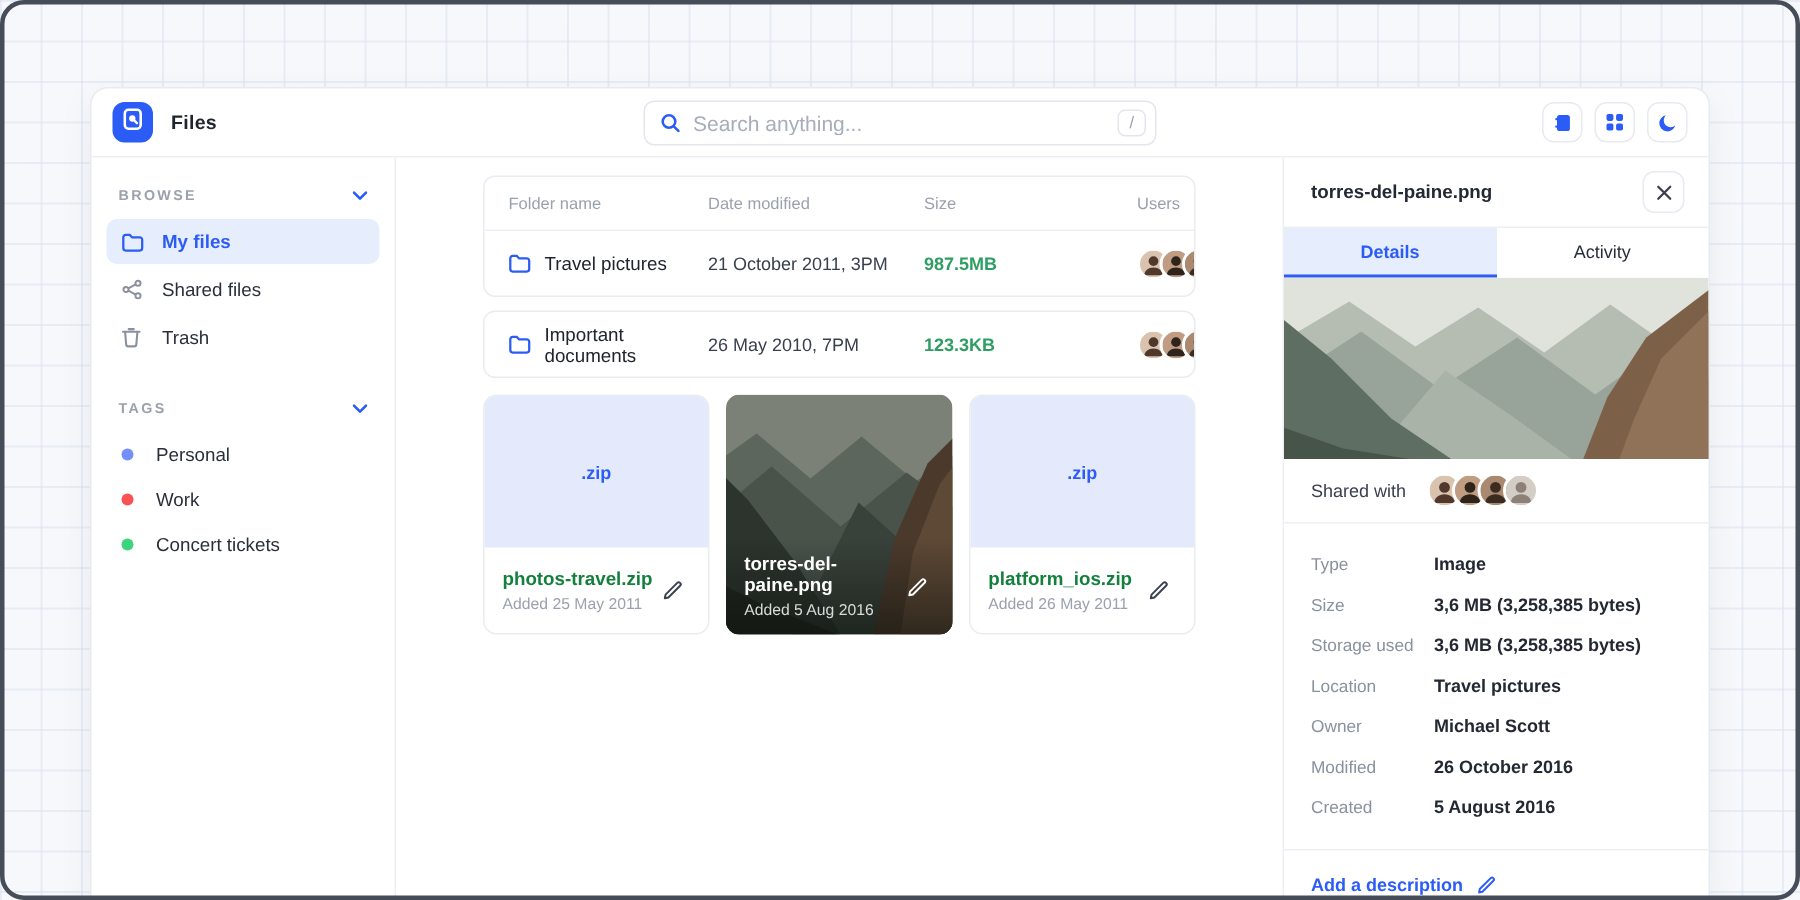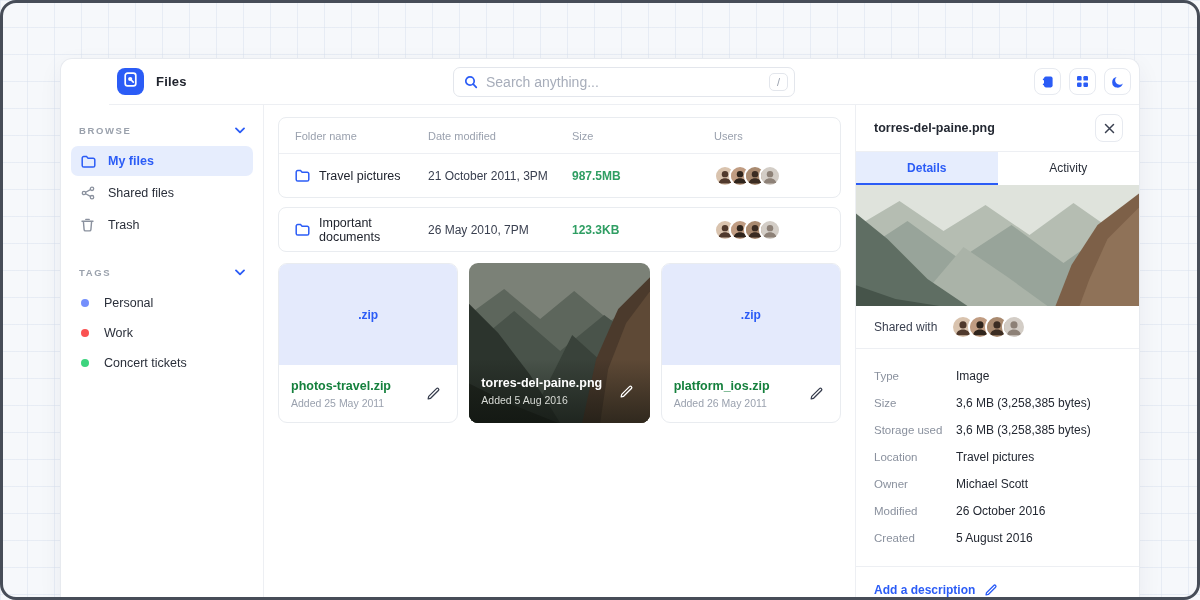--- a/index.html
+++ b/index.html
@@ -17,36 +17,36 @@
   .frame { position:absolute; inset:0; border:3px solid #474d58; border-radius:16px; pointer-events:none; z-index:50; }
 
   .app {
     position:absolute; left:60px; top:58px; width:1080px; bottom:0;
     background:#fff; border:1px solid #e7eaef; border-bottom:none;
     border-radius:12px 12px 0 0; display:flex; flex-direction:column;
     box-shadow:0 8px 24px rgba(30,40,70,.06);
   }
 
   
-  .topbar { height:46px; flex:0 0 46px; display:flex; align-items:center; padding:0 8px; border-bottom:1px solid #edeff3; position:relative;margin-left:48px; }
+  .topbar { height:46px; flex:0 0 46px; display:flex; align-items:center; padding:0 14px; border-bottom:1px solid #edeff3; position:relative; }
   .logo { width:27px; height:27px; border-radius:8px; background:#2b5cf6; display:flex; align-items:center; justify-content:center; }
   .app-title { font-size:13px; font-weight:700; margin-left:12px; letter-spacing:.2px; }
   .searchbar {
     position:absolute; left:50%; transform:translateX(-50%);
     width:342px; height:30px; border:1px solid #e3e6ec; border-radius:7px;
     display:flex; align-items:center; padding:0 6px 0 10px; background:#fff;
   }
   .searchbar input { border:none; outline:none; flex:1; font-size:14px; color:#3a4050; margin-left:8px; font-family:"Liberation Sans",sans-serif; background:transparent; }
   .searchbar input::placeholder { color:#a7adba; }
   .kbd { border:1px solid #e3e6ec; border-radius:5px; color:#9aa1ae; font-size:11px; padding:2px 7px; }
   .topbar-actions { margin-left:auto; display:flex; gap:8px; }
   .icon-btn { width:27px; height:27px; border:1px solid #e7eaf0; border-radius:8px; background:#fff; display:flex; align-items:center; justify-content:center; cursor:pointer; }
 
   
-  .body { flex:1; display:flex; min-height:0; }
+  .body { flex:1; display:flex; min-height:0;gap:44px; }
   .sidebar { width:203px; flex:0 0 203px; border-right:1px solid #edeff3; padding:16px 10px; }
   .main { flex:1; padding:12px 14px; min-width:0; }
   .panel { width:284px; flex:0 0 284px; border-left:1px solid #edeff3; display:flex; flex-direction:column; }
 
   
   .section-head { display:flex; align-items:center; justify-content:space-between; padding:4px 8px 10px; }
   .section-label { font-size:9.5px; font-weight:700; letter-spacing:1.6px; color:#9aa1ac; }
   .side-item { display:flex; align-items:center; gap:12px; padding:8px 10px; border-radius:7px; font-size:12.5px; color:#2a2f3a; cursor:pointer; margin-bottom:2px; }
   .side-item .ic { width:15px; display:flex; color:#8a919e; }
   .side-item.active { background:#e6edfd; color:#2b5cf6; font-weight:700; }
@@ -95,21 +95,21 @@
   .tab { flex:1; height:33px; display:flex; align-items:center; justify-content:center; font-size:12px; color:#2a2f3a; cursor:pointer; border-bottom:2px solid transparent; }
   .tab.active { background:#e6edfd; color:#2b5cf6; font-weight:700; border-bottom-color:#2b5cf6; }
   .panel-preview { height:121px; flex:0 0 121px; position:relative; overflow:hidden; }
   .panel-preview svg { position:absolute; inset:0; width:100%; height:100%; }
   .shared-row { display:flex; align-items:center; gap:14px; padding:9px 18px; border-bottom:1px solid #edeff3; }
   .shared-label { font-size:12px; color:#3a4050; }
   .shared-row .avatar { width:24px; height:24px; }
   .detail-list { padding:13px 18px 15px; border-bottom:1px solid #edeff3; }
   .detail-row { display:grid; grid-template-columns:82px 1fr; align-items:baseline; padding:6.5px 0; }
   .detail-label { font-size:11.5px; color:#8a919e; }
-  .detail-value { font-size:12px; font-weight:400; color:#232832; }
+  .detail-value { font-size:12px; font-weight:700; color:#232832; }
   .add-desc { display:flex; align-items:center; gap:9px; padding:16px 18px; color:#2b5cf6; font-size:12px; font-weight:700; cursor:pointer; }
 </style>
 </head>
 <body>
 
 <div class="app">
 
   <div class="topbar">
     <div class="logo">
       <span>

